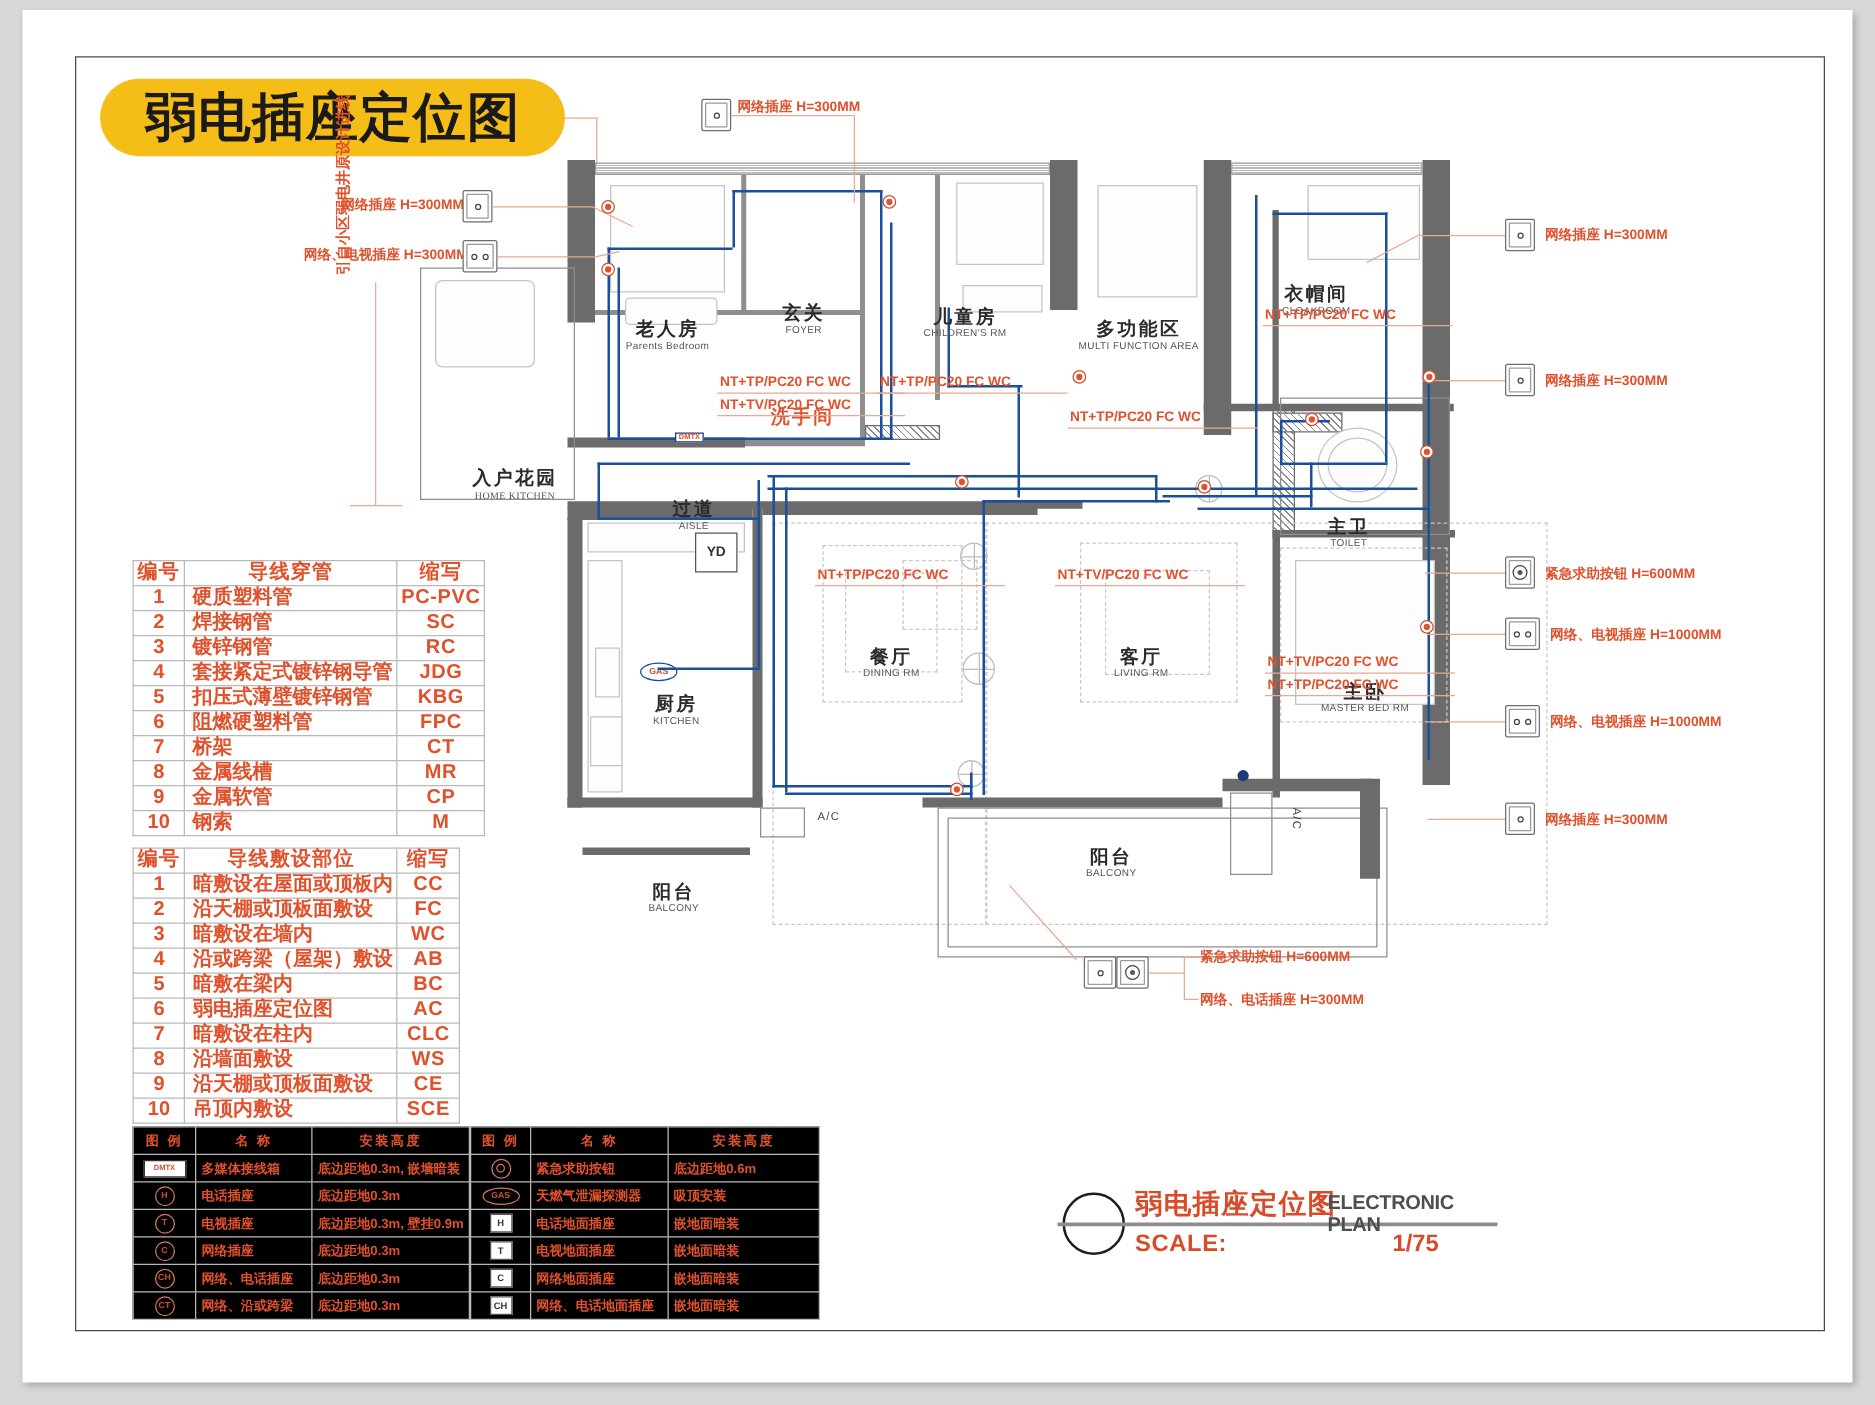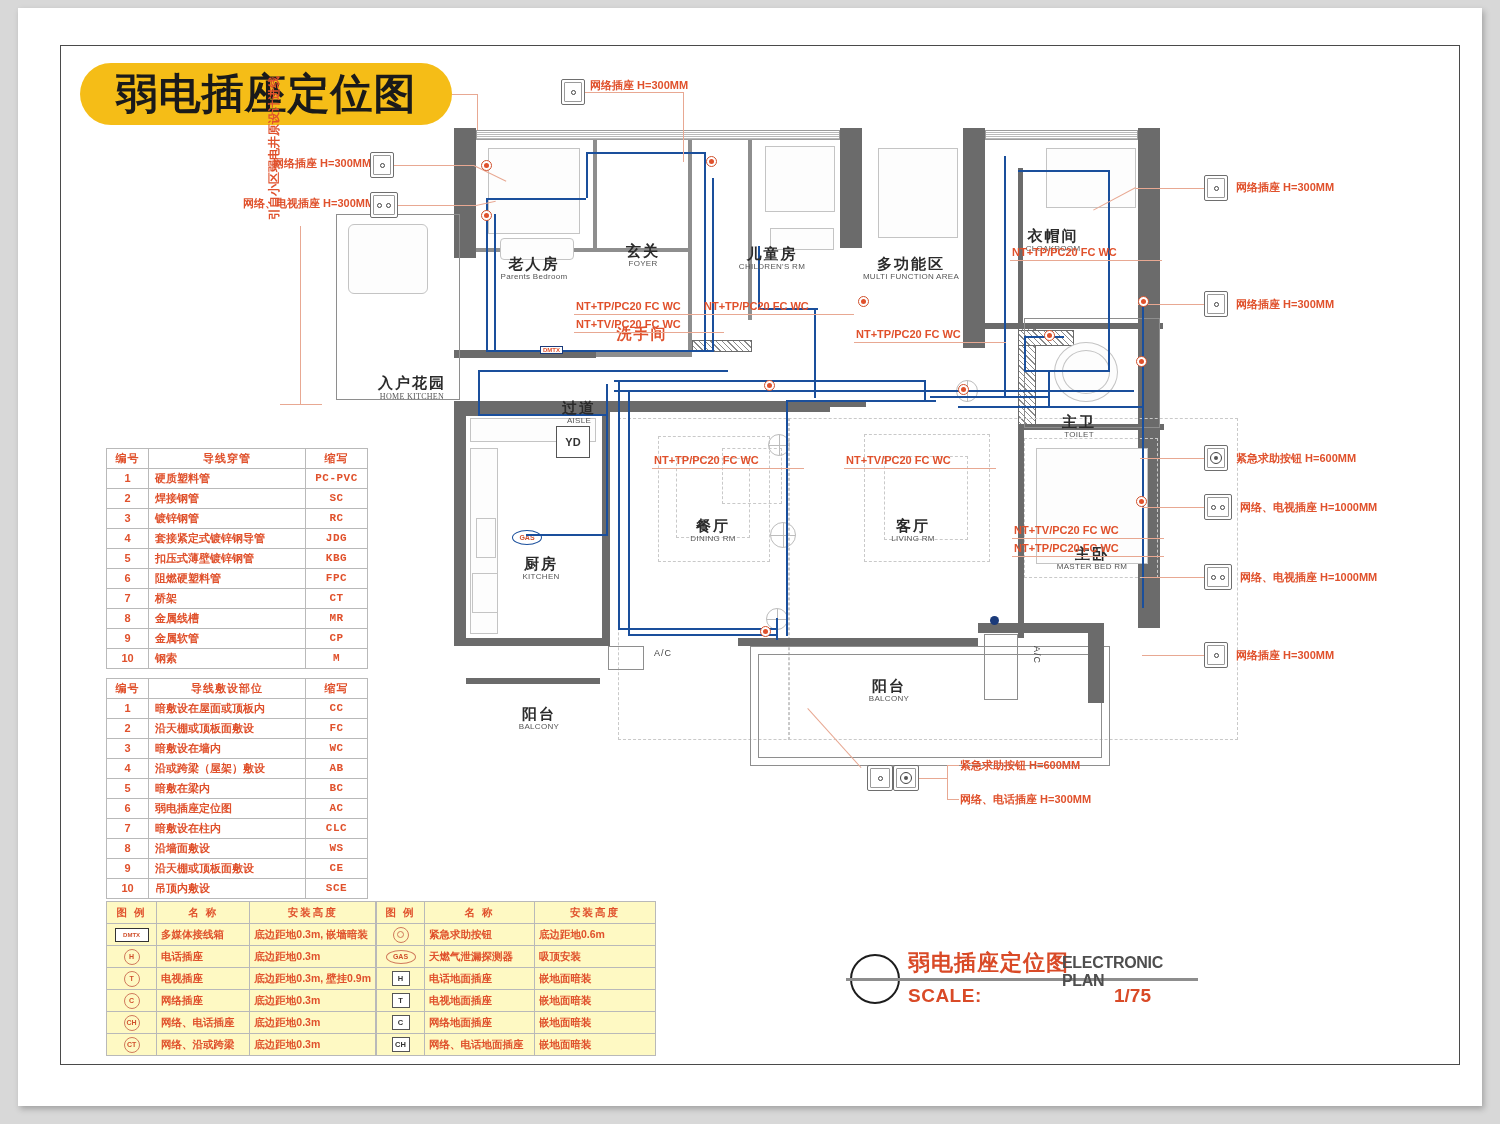--- a/index.html
+++ b/index.html
@@ -69,38 +69,38 @@
   .lead { position:absolute; background:#e8a892; }
   .lead.h { height:1px; }
   .lead.v { width:1px; }
   .lead-d { position:absolute; border-top:1px solid #e8a892; transform-origin: 0 0;}
 
   
   .tbl {
     position: absolute;
     border-collapse: collapse;
     background:#fff;
-    font-size: 11px;
+    font-size: 16px;
   }
   .tbl td, .tbl th {
     border: 1px solid #b9b9b9;
     padding: 1px 3px;
     color: #e0512c;
     font-weight: bold;
     text-align: center;
     height: 20px;
     line-height: 1.05;
     white-space: nowrap;
   }
   .tbl .hd { color: #e0512c; font-weight: bold; letter-spacing:1px;}
   .tbl .nm { text-align: left; padding-left: 6px; }
-  .tbl .abbr { font-family:Liberation Mono, monospace; letter-spacing: .5px; }
-
-  
-  .ltbl { position:absolute; border-collapse: collapse; background:#fef9c3; font-size: 10.5px;}
+  .tbl .abbr { font-family:Liberation Sans, sans-serif; letter-spacing: .5px; }
+
+  
+  .ltbl { position:absolute; border-collapse: collapse; background:#000000; font-size: 10.5px;}
   .ltbl td { border:1px solid #b9b9b9; color:#e0512c; font-weight:bold; height:22px; padding:0 4px; white-space:nowrap;}
   .ltbl td.c { text-align:center; }
   .ltbl td.hdr { text-align:center; letter-spacing:2px;}
 
   
   .g-circ { display:inline-flex; width:16px;height:16px;border:1.2px solid #d07a5c;border-radius:50%;
             align-items:center;justify-content:center;font-size:7px;color:#d0502c;font-weight:bold;}
   .g-ell  { display:inline-flex; width:30px;height:14px;border:1.2px solid #d07a5c;border-radius:50%;
             align-items:center;justify-content:center;font-size:7px;color:#d0502c;font-weight:bold;}
   .g-sq   { display:inline-flex; width:18px;height:15px;border:1.3px solid #555;
@@ -358,21 +358,21 @@
         <span class="cn">衣帽间</span>
         <span class="en">CLOAKROOM</span>
       </div>
       <div class="roomlbl red-cn" style="left:286px; top:208px; width:76px;">
         <span class="cn">洗手间</span>
       </div>
       <div class="roomlbl" style="left:42px; top:258px; width:104px;font-family:Liberation Serif, serif;">
         <span class="cn">入户花园</span>
         <span class="en">HOME KITCHEN</span>
       </div>
-      <div class="roomlbl" style="left:228px; top:282px; width:66px;">
+      <div class="roomlbl" style="left:204px; top:282px; width:66px;">
         <span class="cn">过道</span>
         <span class="en">AISLE</span>
       </div>
       <div class="roomlbl" style="left:190px; top:438px; width:66px;">
         <span class="cn">厨房</span>
         <span class="en">KITCHEN</span>
       </div>
       <div class="roomlbl" style="left:362px; top:400px; width:66px;">
         <span class="cn">餐厅</span>
         <span class="en">DINING RM</span>

